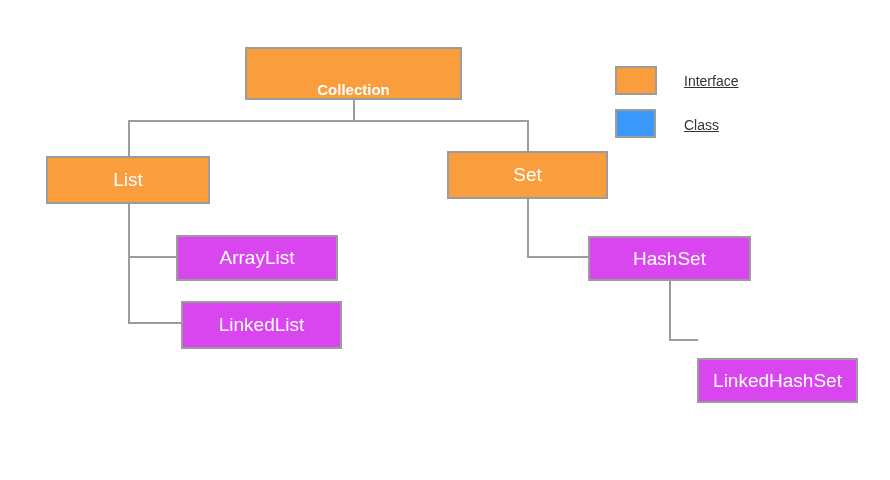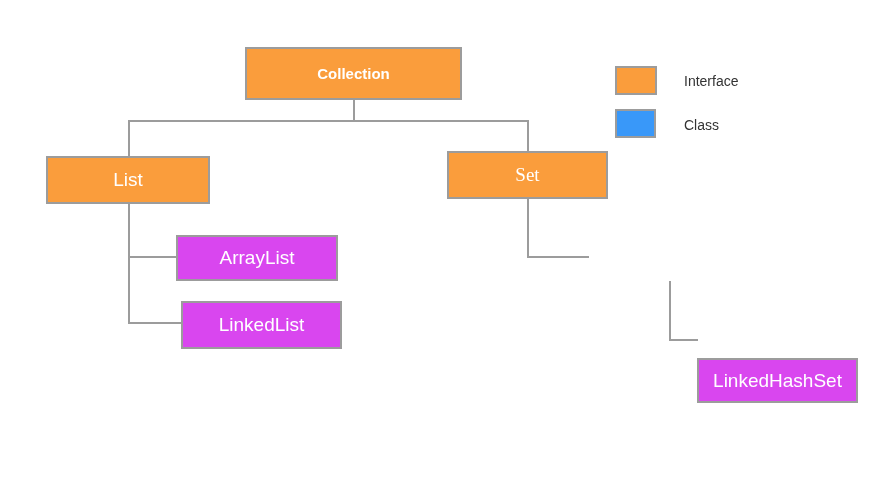--- a/index.html
+++ b/index.html
@@ -22,23 +22,23 @@
     display: flex;
     align-items: center;
     justify-content: center;
     color: #ffffff;
     font-size: 19px;
     text-align: center;
   }
   .node.interface { background: #fa9d3c; }
   .node.class     { background: #d946ef; }
 
-  .node-collection    { left: 245px; top: 47px;  width: 217px; height: 53px; font-weight: bold; font-size: 15px; }
+  .node-collection    { left: 245px; top: 47px;  width: 217px; height: 53px; font-weight: bold; font-size: 15px; align-items: flex-end; }
   .node-list          { left: 46px;  top: 156px; width: 164px; height: 48px; }
-  .node-set           { left: 447px; top: 151px; width: 161px; height: 48px; font-family: Liberation Serif, serif; }
+  .node-set           { left: 447px; top: 151px; width: 161px; height: 48px; }
   .node-arraylist     { left: 176px; top: 235px; width: 162px; height: 46px; }
   .node-linkedlist    { left: 181px; top: 301px; width: 161px; height: 48px; }
   .node-hashset       { left: 588px; top: 236px; width: 163px; height: 45px; }
   .node-linkedhashset { left: 697px; top: 318px; width: 161px; height: 45px; margin-top: 40px; }
 
   .conn {
     position: absolute;
     background: #9c9c9c;
   }
   .conn.h { height: 2px; }
@@ -61,20 +61,21 @@
     box-sizing: border-box;
     border: 2px solid #9c9c9c;
   }
   .legend-swatch.interface { background: #fa9d3c; left: 615px; top: 66px;  width: 42px; height: 29px; }
   .legend-swatch.class     { background: #3998f9; left: 615px; top: 109px; width: 41px; height: 29px; }
   .legend-label {
     position: absolute;
     color: #333333;
     font-size: 14px;
     line-height: 18px;
+    text-decoration: underline;
   }
   .legend-label.interface { left: 684px; top: 72px; }
   .legend-label.class     { left: 684px; top: 116px; }
 </style>
 </head>
 <body>
 
 <div class="canvas">
 
   <div class="conn v c1"></div>
@@ -97,20 +98,23 @@
   </div>
   <div class="node interface node-set">
     <span>Set</span>
   </div>
   <div class="node class node-arraylist">
     <span>ArrayList</span>
   </div>
   <div class="node class node-linkedlist">
     <span>LinkedList</span>
   </div>
+  <div class="node class node-hashset">
+    <span>HashSet</span>
+  </div>
   <div class="node class node-linkedhashset">
     <span>LinkedHashSet</span>
   </div>
 
   <div class="legend">
     <div class="legend-swatch interface"></div>
     <div class="legend-label interface">Interface</div>
     <div class="legend-swatch class"></div>
     <div class="legend-label class">Class</div>
   </div>

